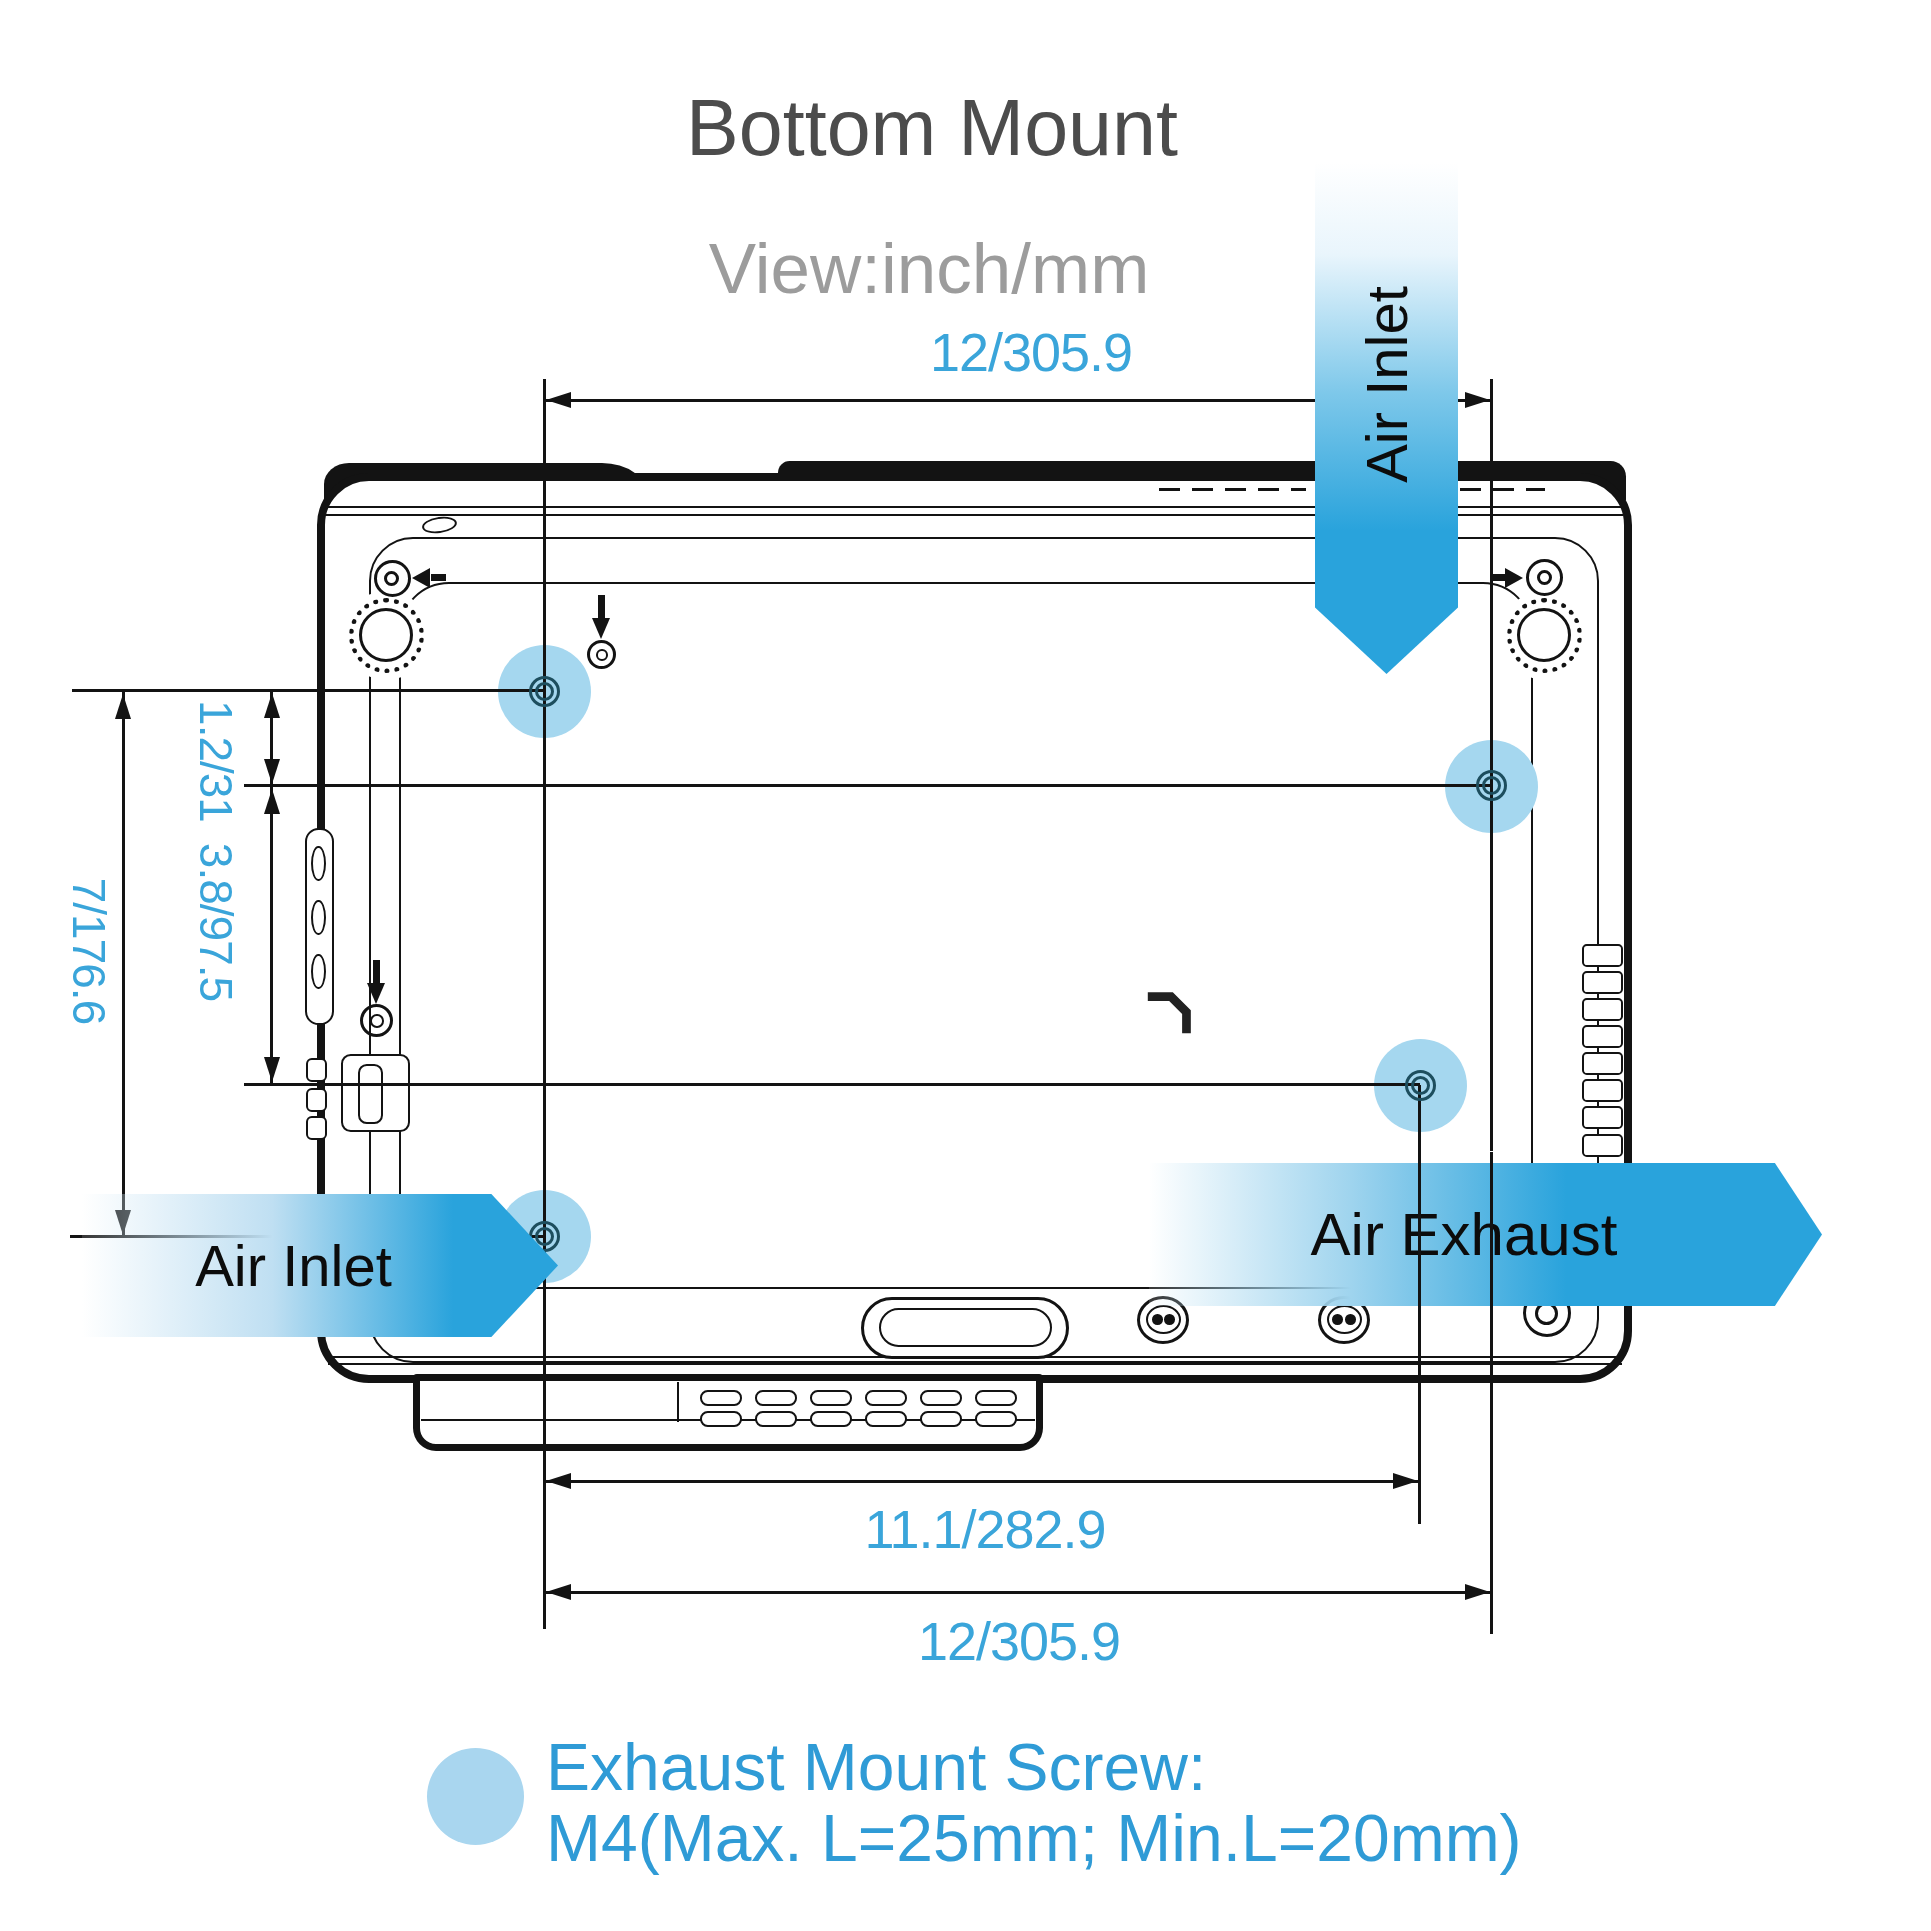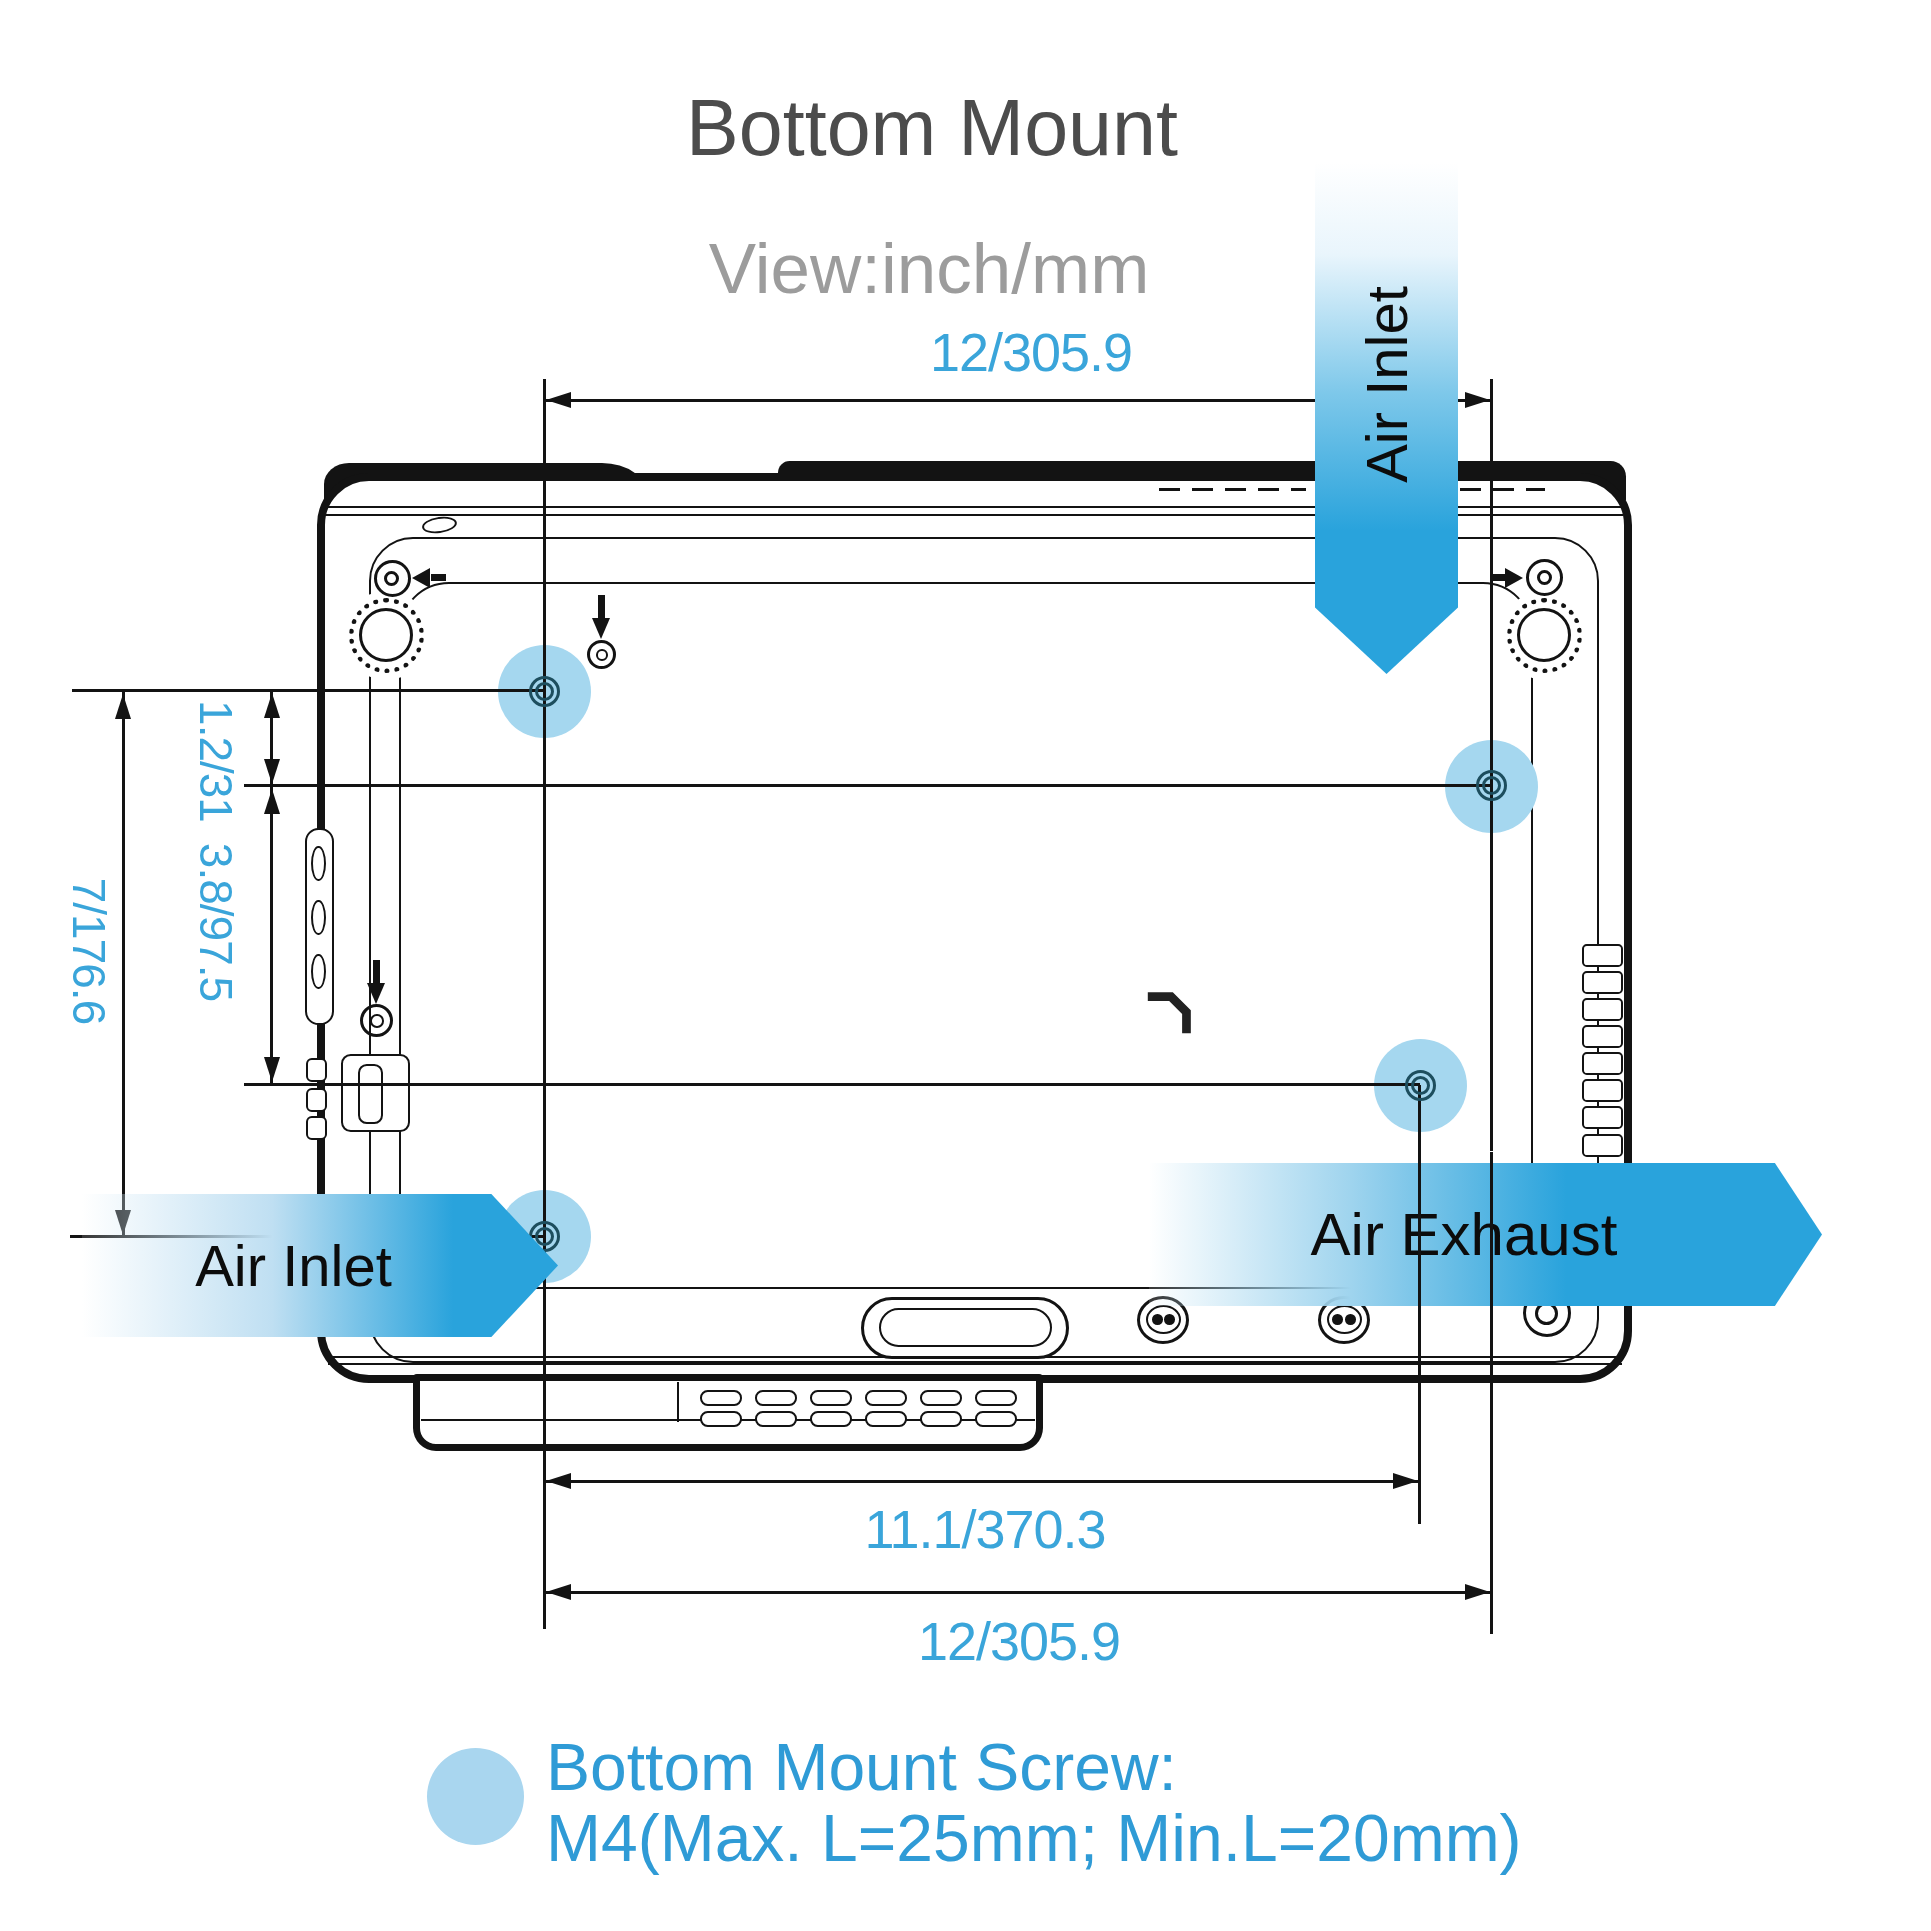--- a/index.html
+++ b/index.html
@@ -163,21 +163,21 @@
 <div class="tri tri-r" style="left:1393px;top:1473px;"></div>
 
 <div class="ln" style="left:545px;top:1591px;width:947px;height:2.9px;"></div>
 <div class="tri tri-l" style="left:546px;top:1584px;"></div>
 <div class="tri tri-r" style="left:1465px;top:1584px;"></div>
 
 <div class="dimtxt" style="left:1031px;top:352px;font-size:54px;">12/305.9</div>
 <div class="dimtxt rot" style="left:89px;top:951px;font-size:46px;">7/176.6</div>
 <div class="dimtxt rot" style="left:216px;top:761px;font-size:46px;">1.2/31</div>
 <div class="dimtxt rot" style="left:216px;top:922px;font-size:46px;">3.8/97.5</div>
-<div class="dimtxt" style="left:985px;top:1529px;font-size:54px;">11.1/370.3</div>
+<div class="dimtxt" style="left:985px;top:1529px;font-size:54px;">11.1/282.9</div>
 <div class="dimtxt" style="left:1019px;top:1641px;font-size:54px;">12/305.9</div>
 
 <div class="mring" style="left:529px;top:676px;width:31px;height:31px;border-width:3.9px;"></div>
 <div class="mring" style="left:535px;top:682px;width:19.3px;height:19.3px;border-width:3.4px;"></div>
 <div class="mring" style="left:1476px;top:770px;width:31px;height:31px;border-width:3.9px;"></div>
 <div class="mring" style="left:1482px;top:776px;width:19.3px;height:19.3px;border-width:3.4px;"></div>
 <div class="mring" style="left:1405px;top:1070px;width:31px;height:31px;border-width:3.9px;"></div>
 <div class="mring" style="left:1411px;top:1076px;width:19.3px;height:19.3px;border-width:3.4px;"></div>
 <div class="mring" style="left:529px;top:1221px;width:31px;height:31px;border-width:3.9px;"></div>
 <div class="mring" style="left:535px;top:1227px;width:19.3px;height:19.3px;border-width:3.4px;"></div>
@@ -192,15 +192,15 @@
             clip-path:polygon(0 0,86% 0,100% 50%,86% 100%,0 100%);">
   <span style="font-size:58px;">Air Inlet</span>
 </div>
 <div class="banner" style="left:1149px;top:1163px;width:630px;height:143px;padding-right:43px;
             background:linear-gradient(90deg,rgba(255,255,255,0.15) 0%,#9fd4ee 30%,#29a3dc 62%);
             clip-path:polygon(0 0,93% 0,100% 50%,93% 100%,0 100%);">
   <span style="font-size:60px;">Air Exhaust</span>
 </div>
 
 <div class="abs" style="left:427px;top:1748px;width:97px;height:97px;border-radius:50%;background:#a9d6ef;z-index:10;"></div>
-<div class="abs" style="left:546px;top:1767px;transform:translateY(-50%);font-size:66px;color:#2f9bd6;font-weight:500;white-space:nowrap;z-index:10;">Bottom Mount Screw:</div>
+<div class="abs" style="left:546px;top:1767px;transform:translateY(-50%);font-size:66px;color:#2f9bd6;font-weight:500;white-space:nowrap;z-index:10;">Exhaust Mount Screw:</div>
 <div class="abs" style="left:546px;top:1838px;transform:translateY(-50%);font-size:66px;color:#2f9bd6;font-weight:500;white-space:nowrap;z-index:10;">M4(Max. L=25mm; Min.L=20mm)</div>
 
 
 </body></html>

